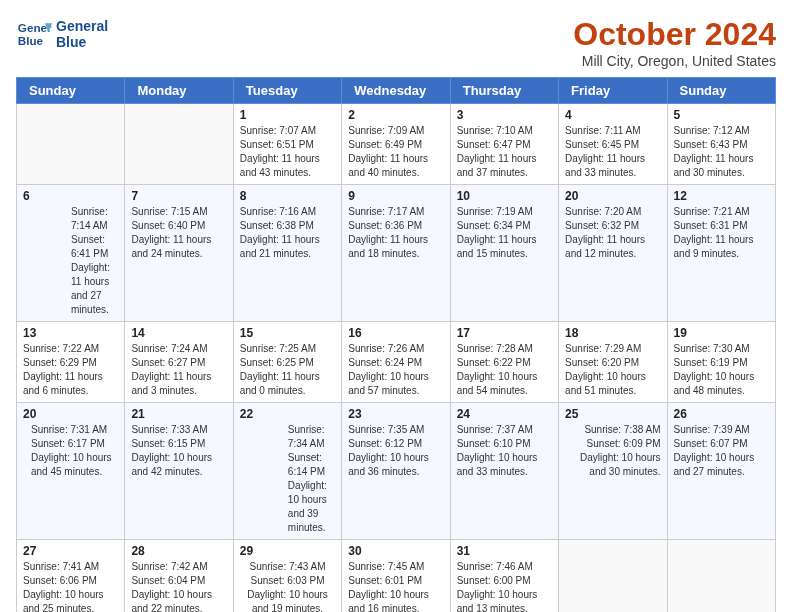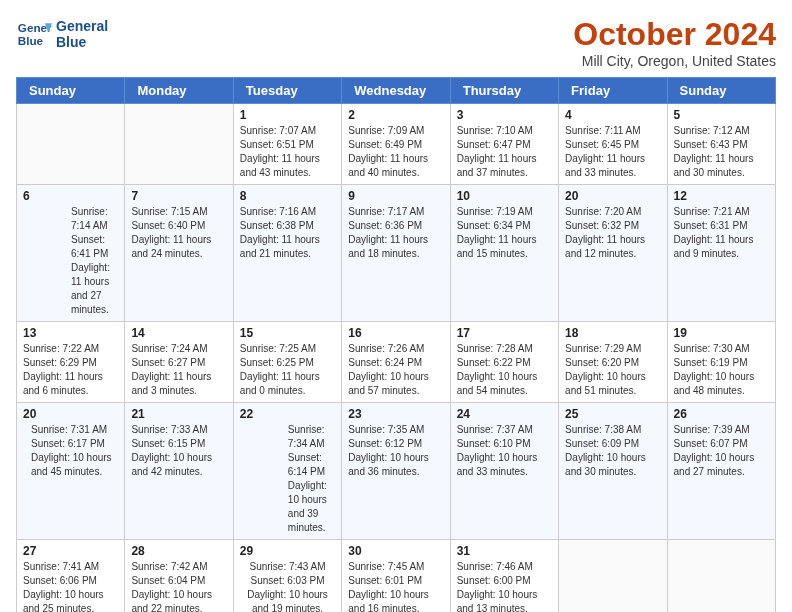--- a/index.html
+++ b/index.html
@@ -259,21 +259,21 @@
 Daylight: 10 hours and 36 minutes.</div>
         </td>
         <td>
           <div class="day-number">24</div>
           <div class="day-info" style="white-space: pre-line;">Sunrise: 7:37 AM
 Sunset: 6:10 PM
 Daylight: 10 hours and 33 minutes.</div>
         </td>
         <td>
           <div class="day-number">25</div>
-          <div class="day-info" style="white-space: pre-line;">Sunrise: 7:38 AM
+          <div class="day-info" style="white-space: pre-line; text-align: right;">Sunrise: 7:38 AM
 Sunset: 6:09 PM
 Daylight: 10 hours and 30 minutes.</div>
         </td>
         <td>
           <div class="day-number">26</div>
           <div class="day-info" style="white-space: pre-line;">Sunrise: 7:39 AM
 Sunset: 6:07 PM
 Daylight: 10 hours and 27 minutes.</div>
         </td>
       </tr>

